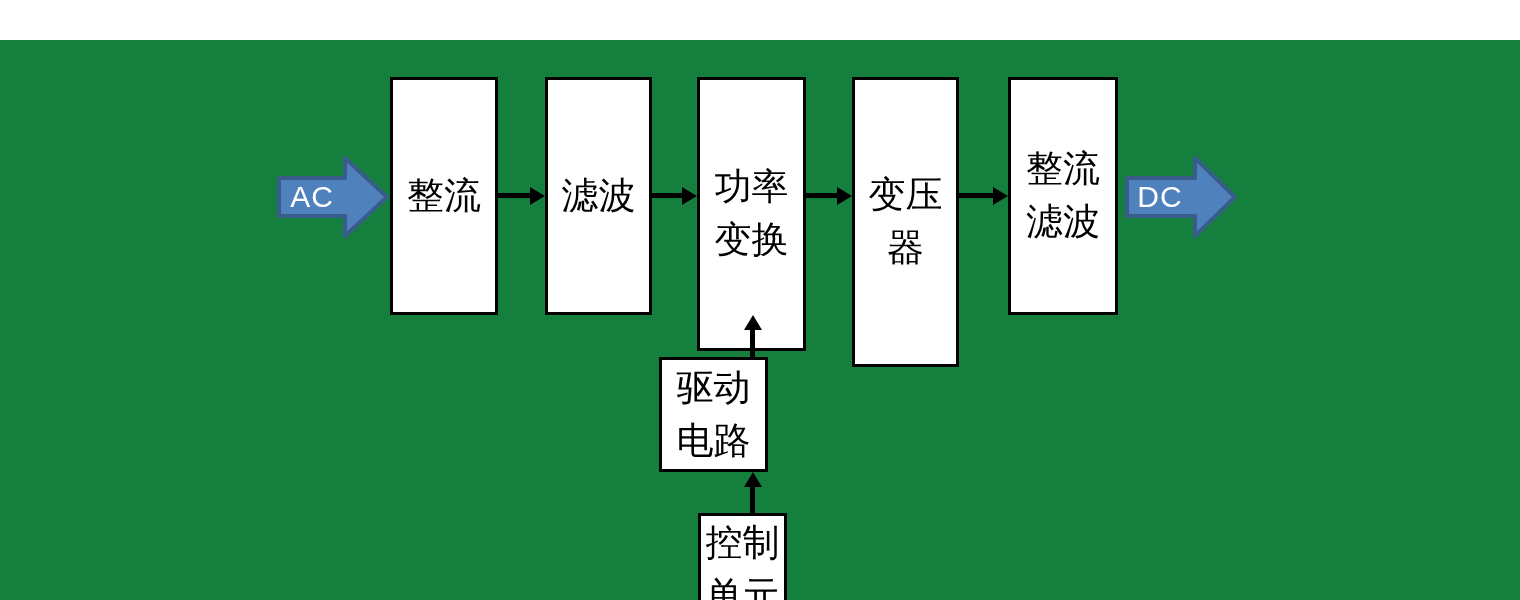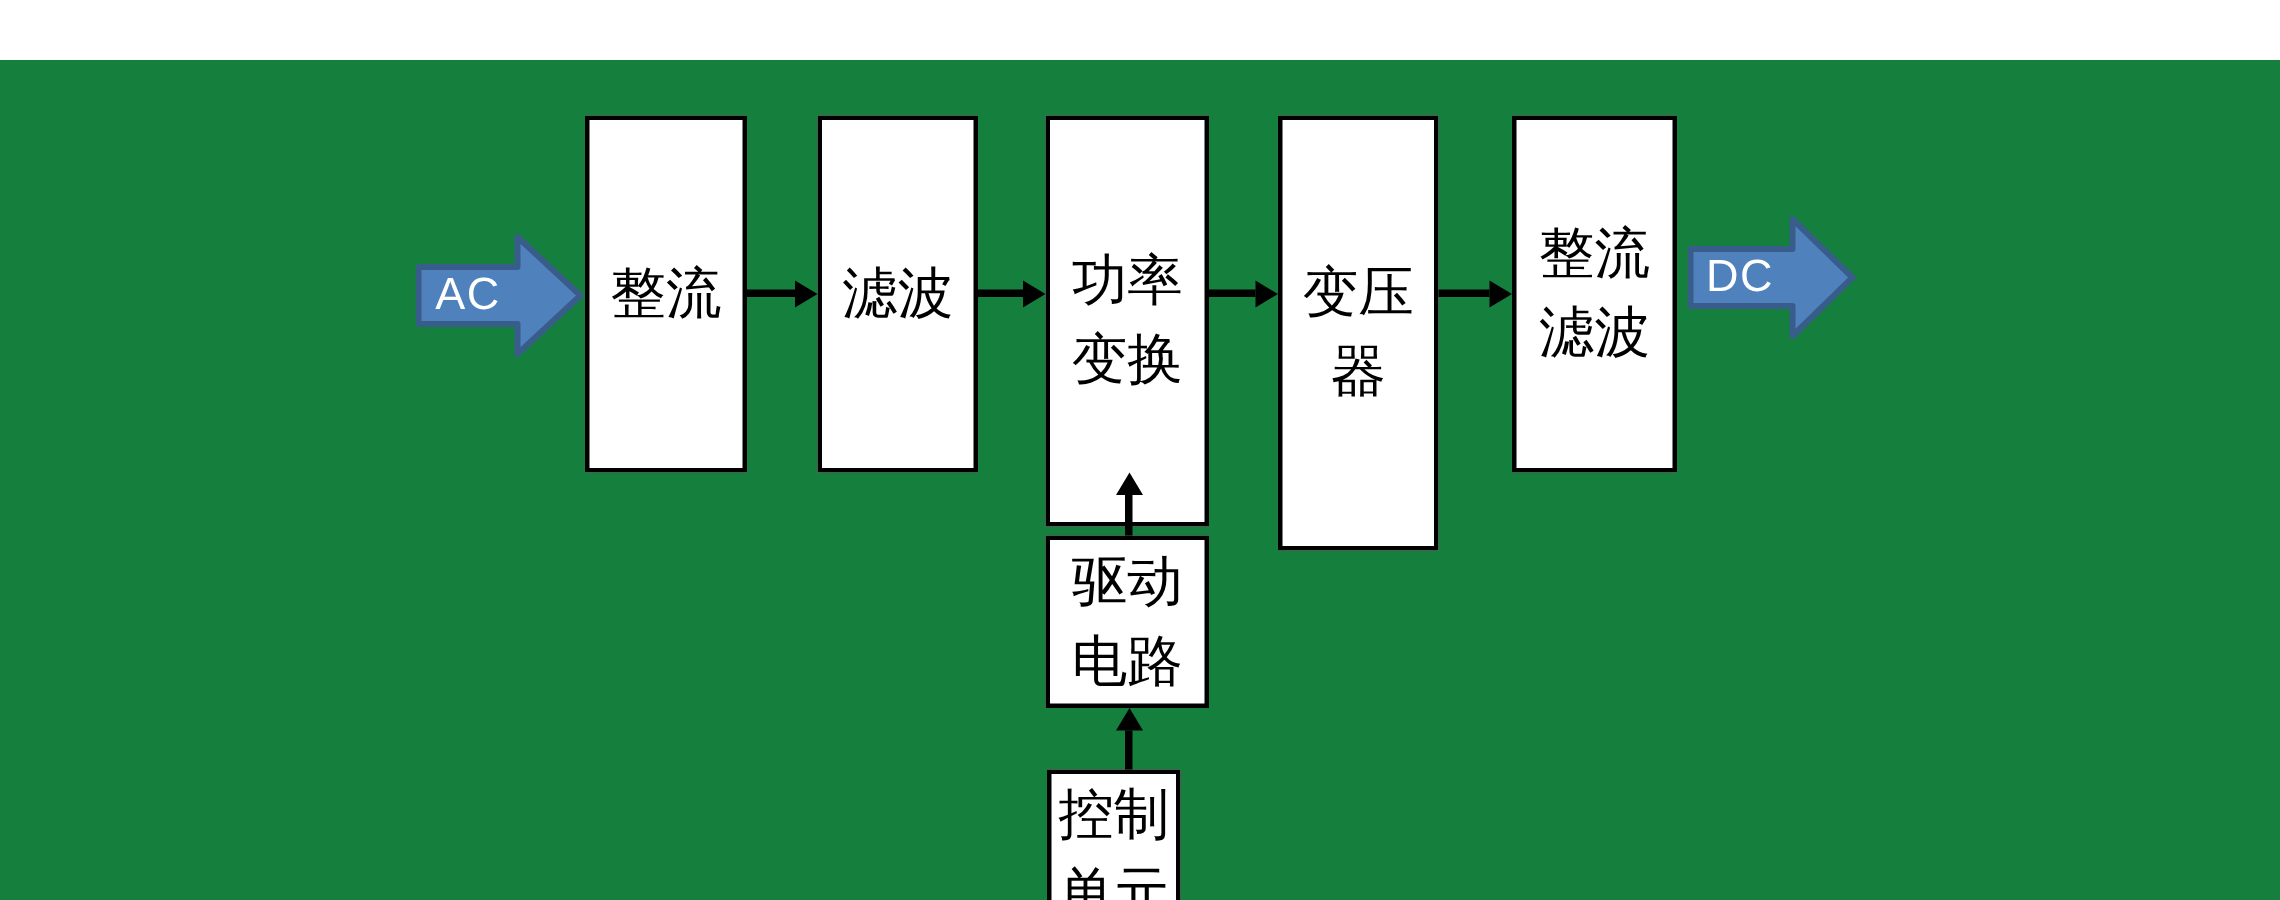--- a/index.html
+++ b/index.html
@@ -68,33 +68,33 @@
   <div class="box" style="left:1008px;top:37px;width:110px;height:238px;">
     <span>整流
 滤波</span>
   </div>
 
   <div class="h-arrow" style="left:498px;top:153px;width:32px;"></div>
   <div class="h-arrow" style="left:652px;top:153px;width:30px;"></div>
   <div class="h-arrow" style="left:806px;top:153px;width:31px;"></div>
   <div class="h-arrow" style="left:959px;top:153px;width:34px;"></div>
 
-  <div class="box" style="left:697px;top:317px;width:109px;height:115px;">
+  <div class="box" style="left:659px;top:317px;width:109px;height:115px;">
     <span>驱动
 电路</span>
   </div>
 
   <div class="box" style="left:698px;top:473px;width:89px;height:113px;">
     <span>控制
 单元</span>
   </div>
 
   <div class="v-arrow" style="left:750px;top:290px;height:27px;"></div>
   <div class="v-arrow" style="left:750px;top:447px;height:26px;"></div>
 
-  <div class="block-arrow" style="left:1125px;top:104px;text-decoration:underline;">
+  <div class="block-arrow" style="left:1125px;top:116px;text-decoration:underline;">
     <svg viewBox="0 0 113 82">
       <polygon points="2,22 70,22 70,2 110,41 70,80 70,60 2,60"></polygon>
     </svg>
     <span class="arrow-label">DC</span>
   </div>
 
 </div>
 
 </body></html>

